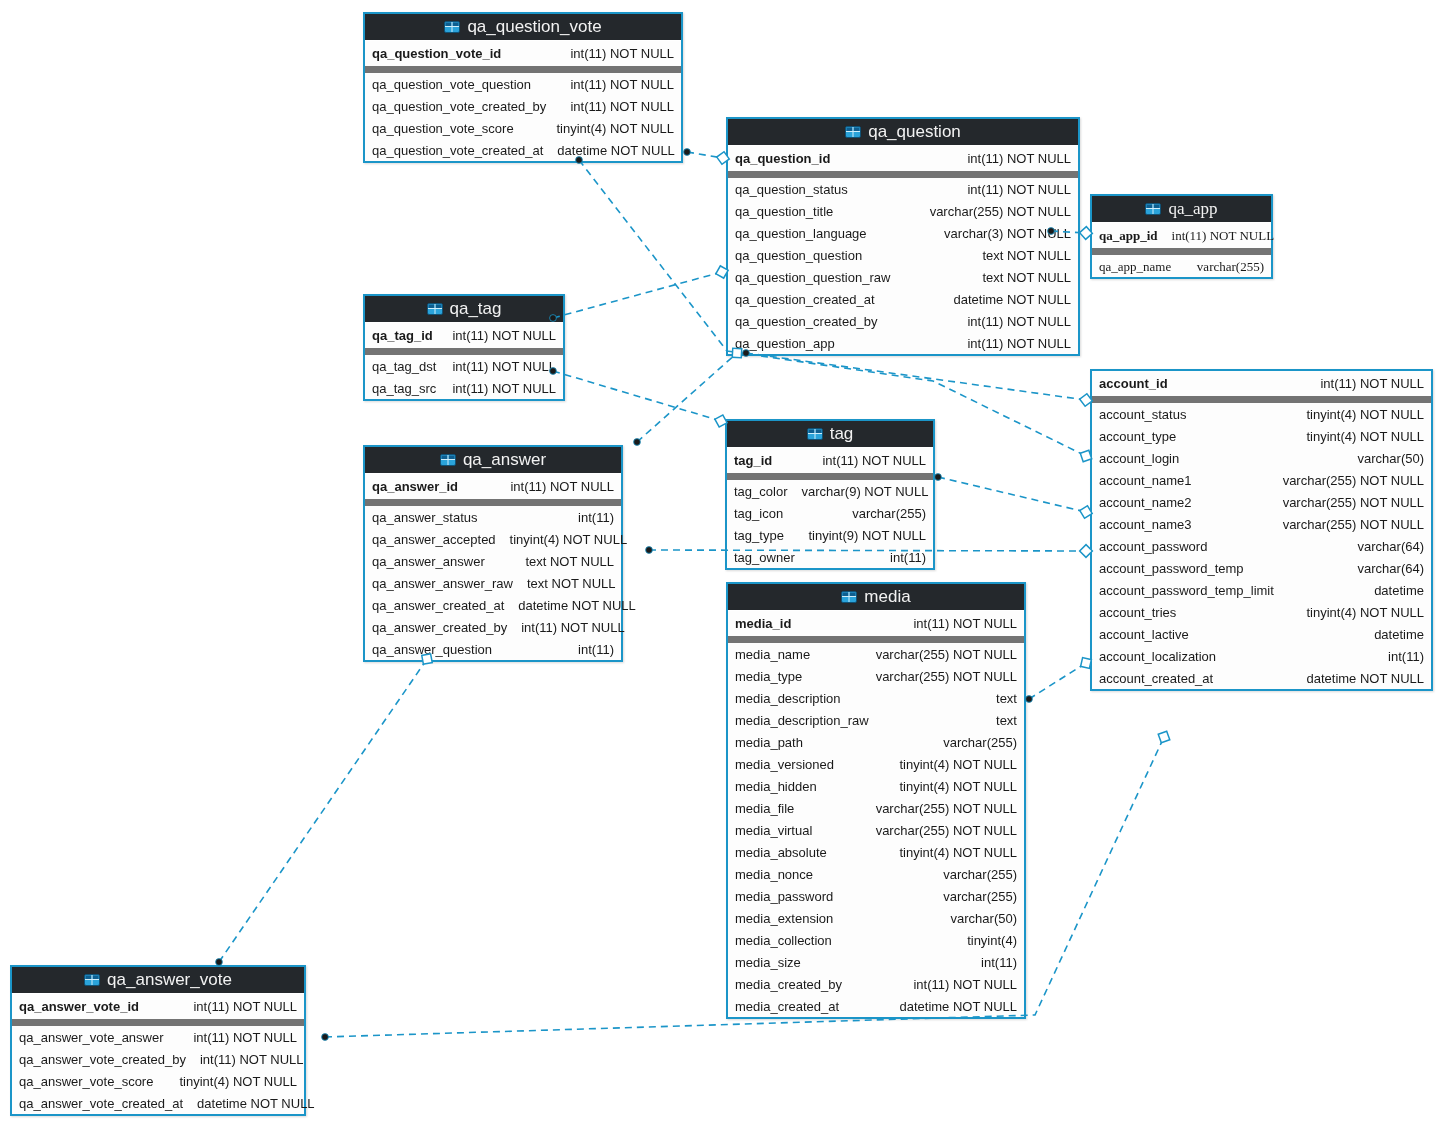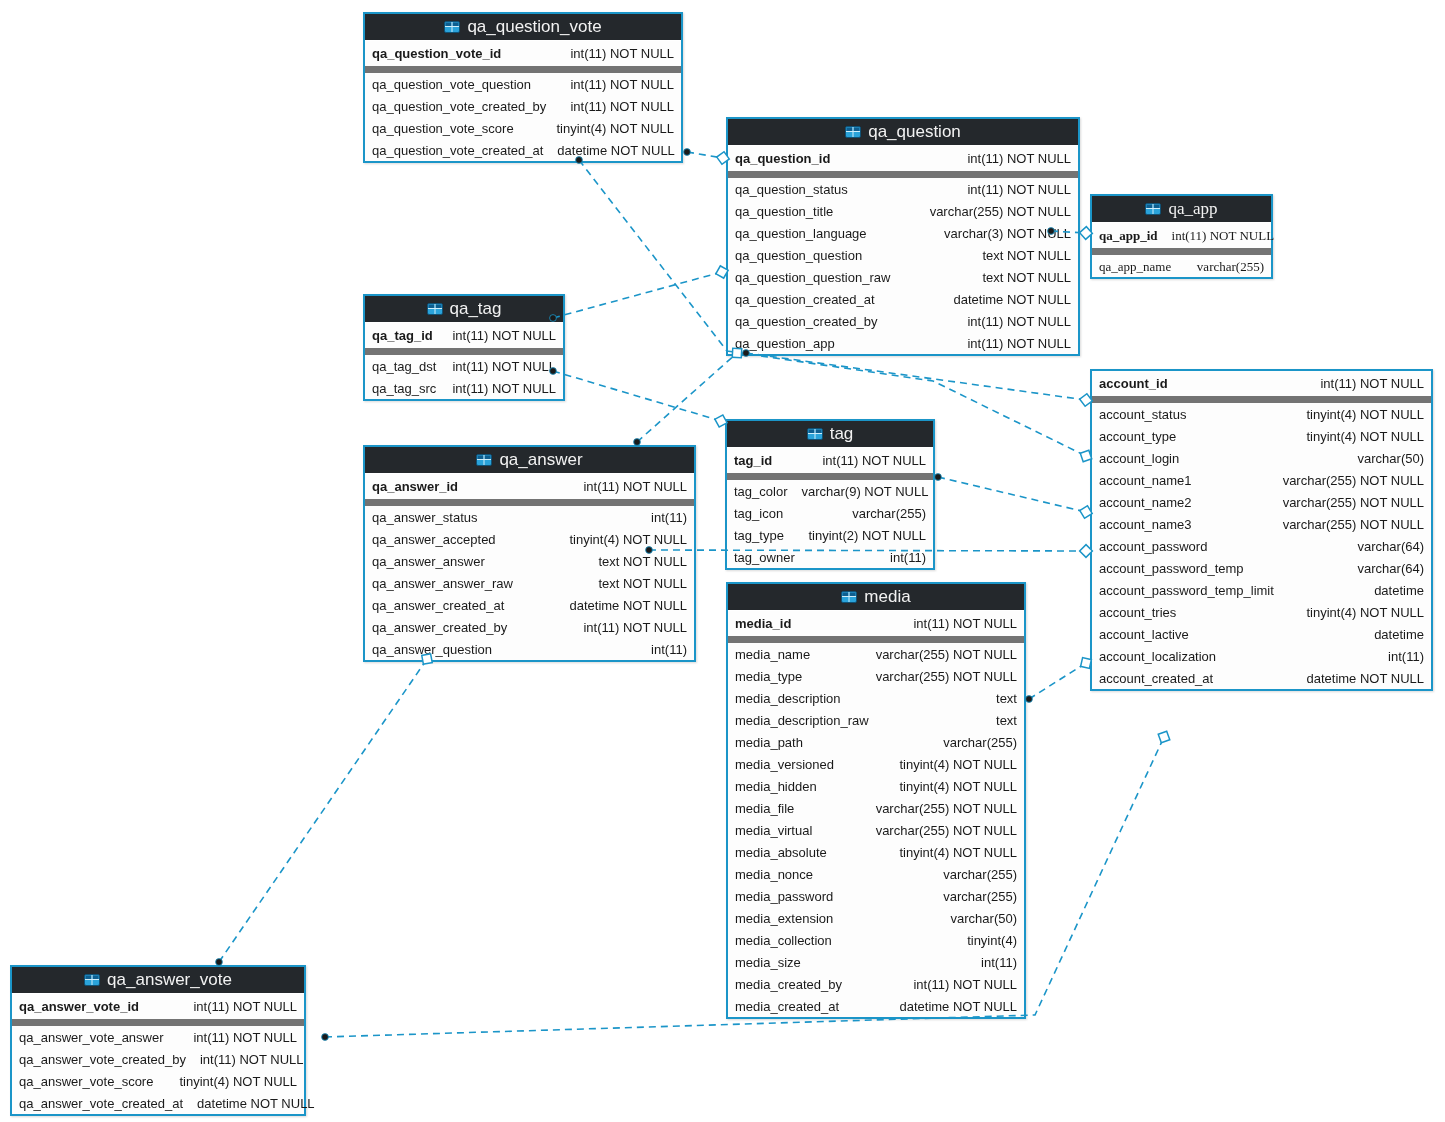--- a/index.html
+++ b/index.html
@@ -183,28 +183,28 @@
       <div class="crow">
         <span class="cname">tag_color</span>
         <span class="ctype">varchar(9) NOT NULL</span>
       </div>
       <div class="crow">
         <span class="cname">tag_icon</span>
         <span class="ctype">varchar(255)</span>
       </div>
       <div class="crow">
         <span class="cname">tag_type</span>
-        <span class="ctype">tinyint(2) NOT NULL</span>
+        <span class="ctype">tinyint(9) NOT NULL</span>
       </div>
       <div class="crow">
         <span class="cname">tag_owner</span>
         <span class="ctype">int(11)</span>
       </div>
     </div>
-    <div class="tbl" style="left: 363px; top: 445px; width: 333px;">
+    <div class="tbl" style="left: 363px; top: 445px; width: 260px;">
       <div class="hdr">
         <span class="icn">
           <svg width="16" height="12" viewBox="0 0 16 12">
             <rect x="0.5" y="0.5" width="15" height="11" rx="1.5" fill="#2aa3da" stroke="#0d4f74" stroke-width="0.9"></rect>
             <rect x="1.5" y="1.5" width="6" height="3.5" fill="#0e5e8f"></rect>
             <rect x="8.5" y="1.5" width="6" height="3.5" fill="#0e5e8f"></rect>
             <line x1="8" y1="1" x2="8" y2="11" stroke="#cfeefb" stroke-width="1"></line>
             <line x1="1" y1="5.5" x2="15" y2="5.5" stroke="#cfeefb" stroke-width="1"></line>
           </svg>
         </span>

